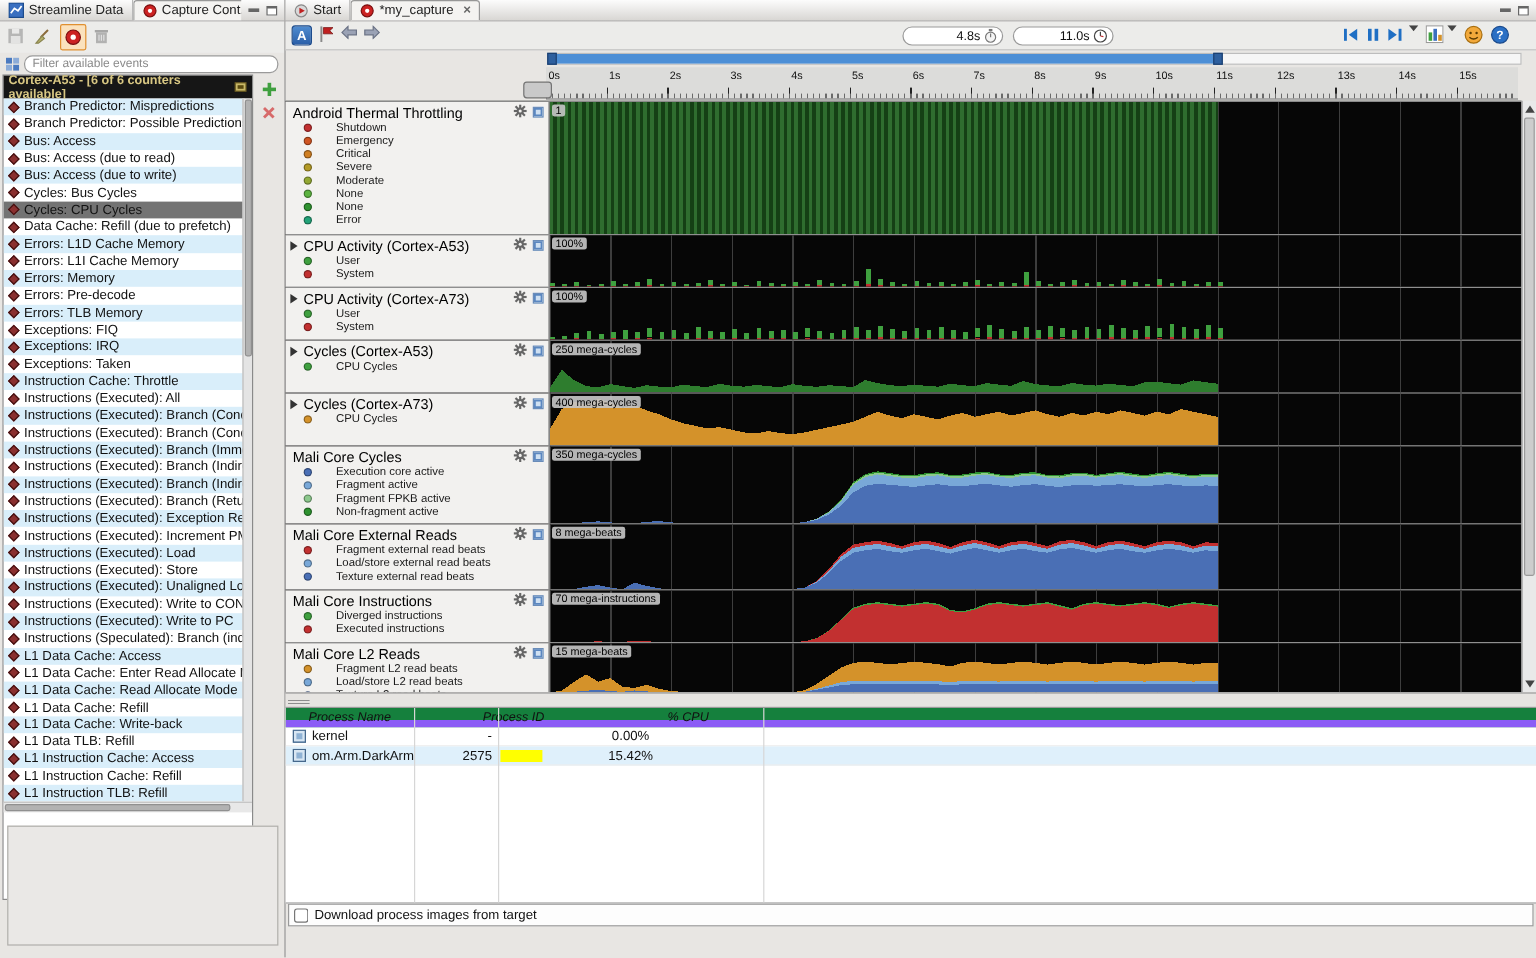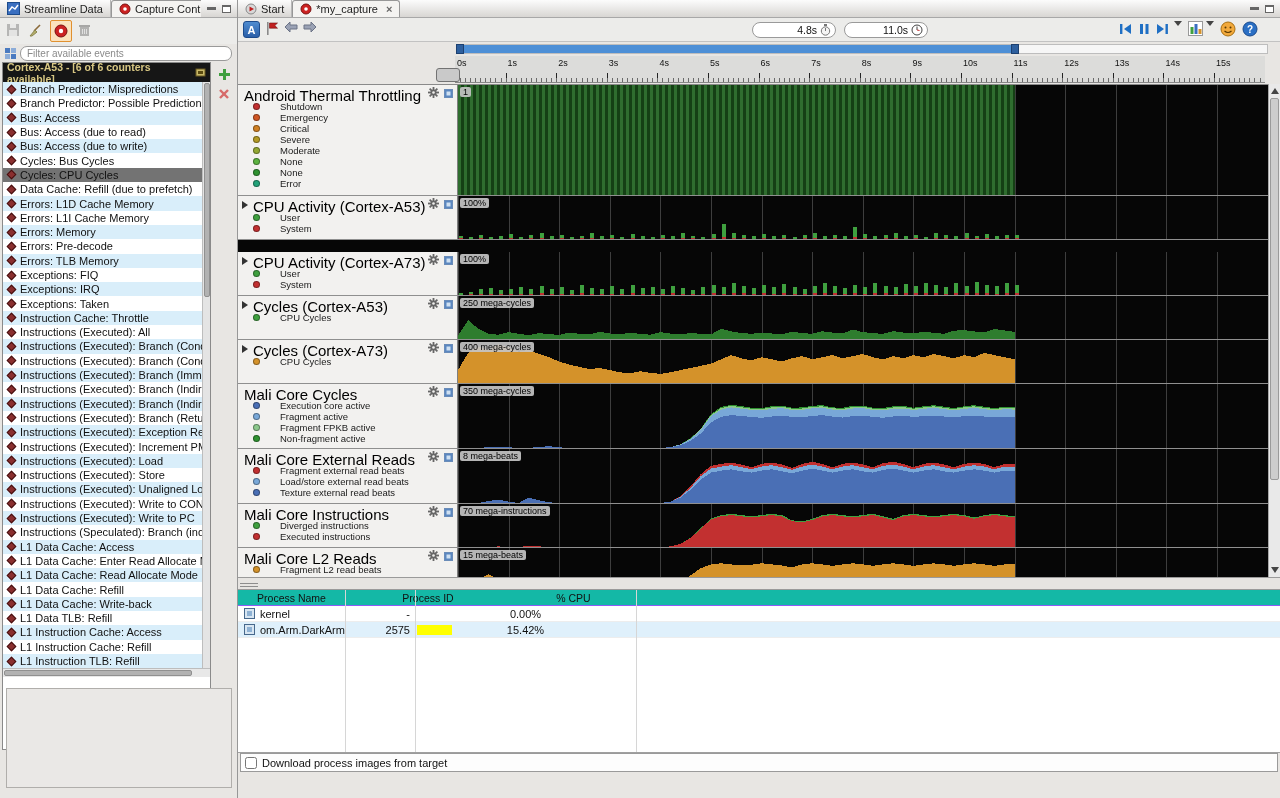--- a/index.html
+++ b/index.html
@@ -61,21 +61,21 @@
       repeating-linear-gradient(to right,#222 0 1px,transparent 1px 50.6px) left bottom / 100% 9px no-repeat,
       #dcdcda;
     border-bottom:1px solid #888; overflow:hidden; }
   .rlab { position:absolute; top:2px; font-size:9px; color:#111; }
   .caliper { left:436px; top:68px; width:24px; height:14px; background:#c9c9c9; border:1px solid #737373; border-radius:3px; }
 
   
   #charts { left:238px; top:84px; width:1030px; height:493px; border-top:1px solid #8a8a8a; background:#060606; }
   .chart-row { display:flex; border-bottom:1px solid #8f8f8f; position:relative; }
   .chart-label { width:220px; background:#f2f1ef; border-right:1px solid #7f7f7f; position:relative; overflow:hidden; flex:none; }
-  .chart-title { position:absolute; top:2px; left:6px; font-size:15px; color:#000; white-space:nowrap; }
+  .chart-title { position:absolute; top:2px; left:6px; font-size:12px; color:#000; white-space:nowrap; }
   .chart-title.ind { left:15px; }
   .expander { position:absolute; left:4px; top:5px; width:0; height:0; border-left:6px solid #333; border-top:4px solid transparent; border-bottom:4px solid transparent; }
   .gear { position:absolute; left:190px; top:2px; }
   .bluesq { position:absolute; left:206px; top:4px; width:9px; height:9px; background:#cfe0f2; border:1px solid #6a8cb8; box-shadow:inset 0 0 0 1.5px #5b87c0; }
   .legend { position:absolute; left:15px; top:16px; }
   .leg-item { display:flex; align-items:center; gap:20px; height:11px; font-size:9.5px; color:#1a1a1a; white-space:nowrap; }
   .leg-item .dot { width:7px; height:7px; border-radius:50%; border:1px solid rgba(0,0,0,.35); flex:none; }
   .chart-canvas { position:relative; flex:1; overflow:hidden;
     background-image:repeating-linear-gradient(to right,#3d3d3d 0 1px,transparent 1px 50.6px); }
   .chart-canvas svg { position:absolute; left:0; bottom:0; }
@@ -87,21 +87,21 @@
   .sb-arrow { position:absolute; left:2px; width:0; height:0; border-left:4px solid transparent; border-right:4px solid transparent; }
   .sb-up { top:4px; border-bottom:6px solid #444; }
   .sb-down { bottom:4px; border-top:6px solid #444; }
   .sb-thumb { position:absolute; left:1px; top:14px; width:9px; height:382px; background:#cdcdcd; border:1px solid #9a9a9a; border-radius:2px; }
 
   .splitter { left:238px; top:577px; width:1042px; height:13px; background:#e6e4e1; border-top:1px solid #9a9a9a; border-bottom:1px solid #9a9a9a; }
   .grip { position:absolute; left:2px; top:3px; width:18px; height:6px; background:repeating-linear-gradient(0deg,#8d8d8d 0 1px,transparent 1px 3px); }
 
   
   .process-table { left:238px; top:590px; width:1042px; height:163px; background:#fff; position:absolute; overflow:hidden; border-bottom:1px solid #a0a0a0; }
-  .pt-header { height:16px; border-bottom:1px solid #8b5cf6; display:flex; background:#14b8a6; }
+  .pt-header { height:16px; border-bottom:6px solid #8b5cf6; display:flex; background:#15803d;font-style:italic; }
   .pt-h { font-size:10.5px; text-align:center; line-height:16px; color:#111; }
   .pt-row { height:16px; display:flex; align-items:center; position:relative; border-bottom:1px solid #ededed; }
   .pt-row.alt { background:#dff0fb; }
   .pt-name { width:107px; display:flex; align-items:center; gap:5px; padding-left:6px; overflow:hidden; }
   .pt-pid { width:70px; text-align:right; padding-right:5px; }
   .pt-cpu { width:221px; position:relative; text-align:center; }
   .cpu-bar { position:absolute; left:2px; top:1px; bottom:1px; background:#ffff00; }
   .proc-icon { width:11px; height:11px; background:#8fb2d4; border:1px solid #46688c; box-shadow:inset 0 0 0 2px #d8e6f2; flex:none; }
   .colline { position:absolute; top:0; width:1px; height:163px; background:#d6d6d6; }
 
@@ -717,21 +717,21 @@
           <rect x="536.9" y="42.6" width="4" height="0.4" fill="#c23030"></rect>
           <rect x="536.9" y="40.4" width="4" height="2.1" fill="#3fa03f"></rect>
           <rect x="547.0" y="42.1" width="4" height="0.9" fill="#c23030"></rect>
           <rect x="547.0" y="38.7" width="4" height="3.4" fill="#3fa03f"></rect>
           <rect x="557.1" y="42.1" width="4" height="0.9" fill="#c23030"></rect>
           <rect x="557.1" y="39.1" width="4" height="3.0" fill="#3fa03f"></rect>
         </svg>
         <span class="chip">100%</span>
       </div>
     </div>
-    <div class="chart-row" style="height: 44px; margin-top: 12px;">
+    <div class="chart-row" style="height: 44px;">
       <div class="chart-label">
         <span class="expander"></span>
         <div class="chart-title ind">CPU Activity (Cortex-A73)</div>
         <span class="gear"><svg width="11" height="11" viewBox="0 0 11 11">
             <g fill="#666">
               <rect x="4.6" y="0" width="1.8" height="11"></rect>
               <rect x="0" y="4.6" width="11" height="1.8"></rect>
               <rect x="4.6" y="0" width="1.8" height="11" transform="rotate(45 5.5 5.5)"></rect>
               <rect x="4.6" y="0" width="1.8" height="11" transform="rotate(-45 5.5 5.5)"></rect>
               <circle cx="5.5" cy="5.5" r="3"></circle>

